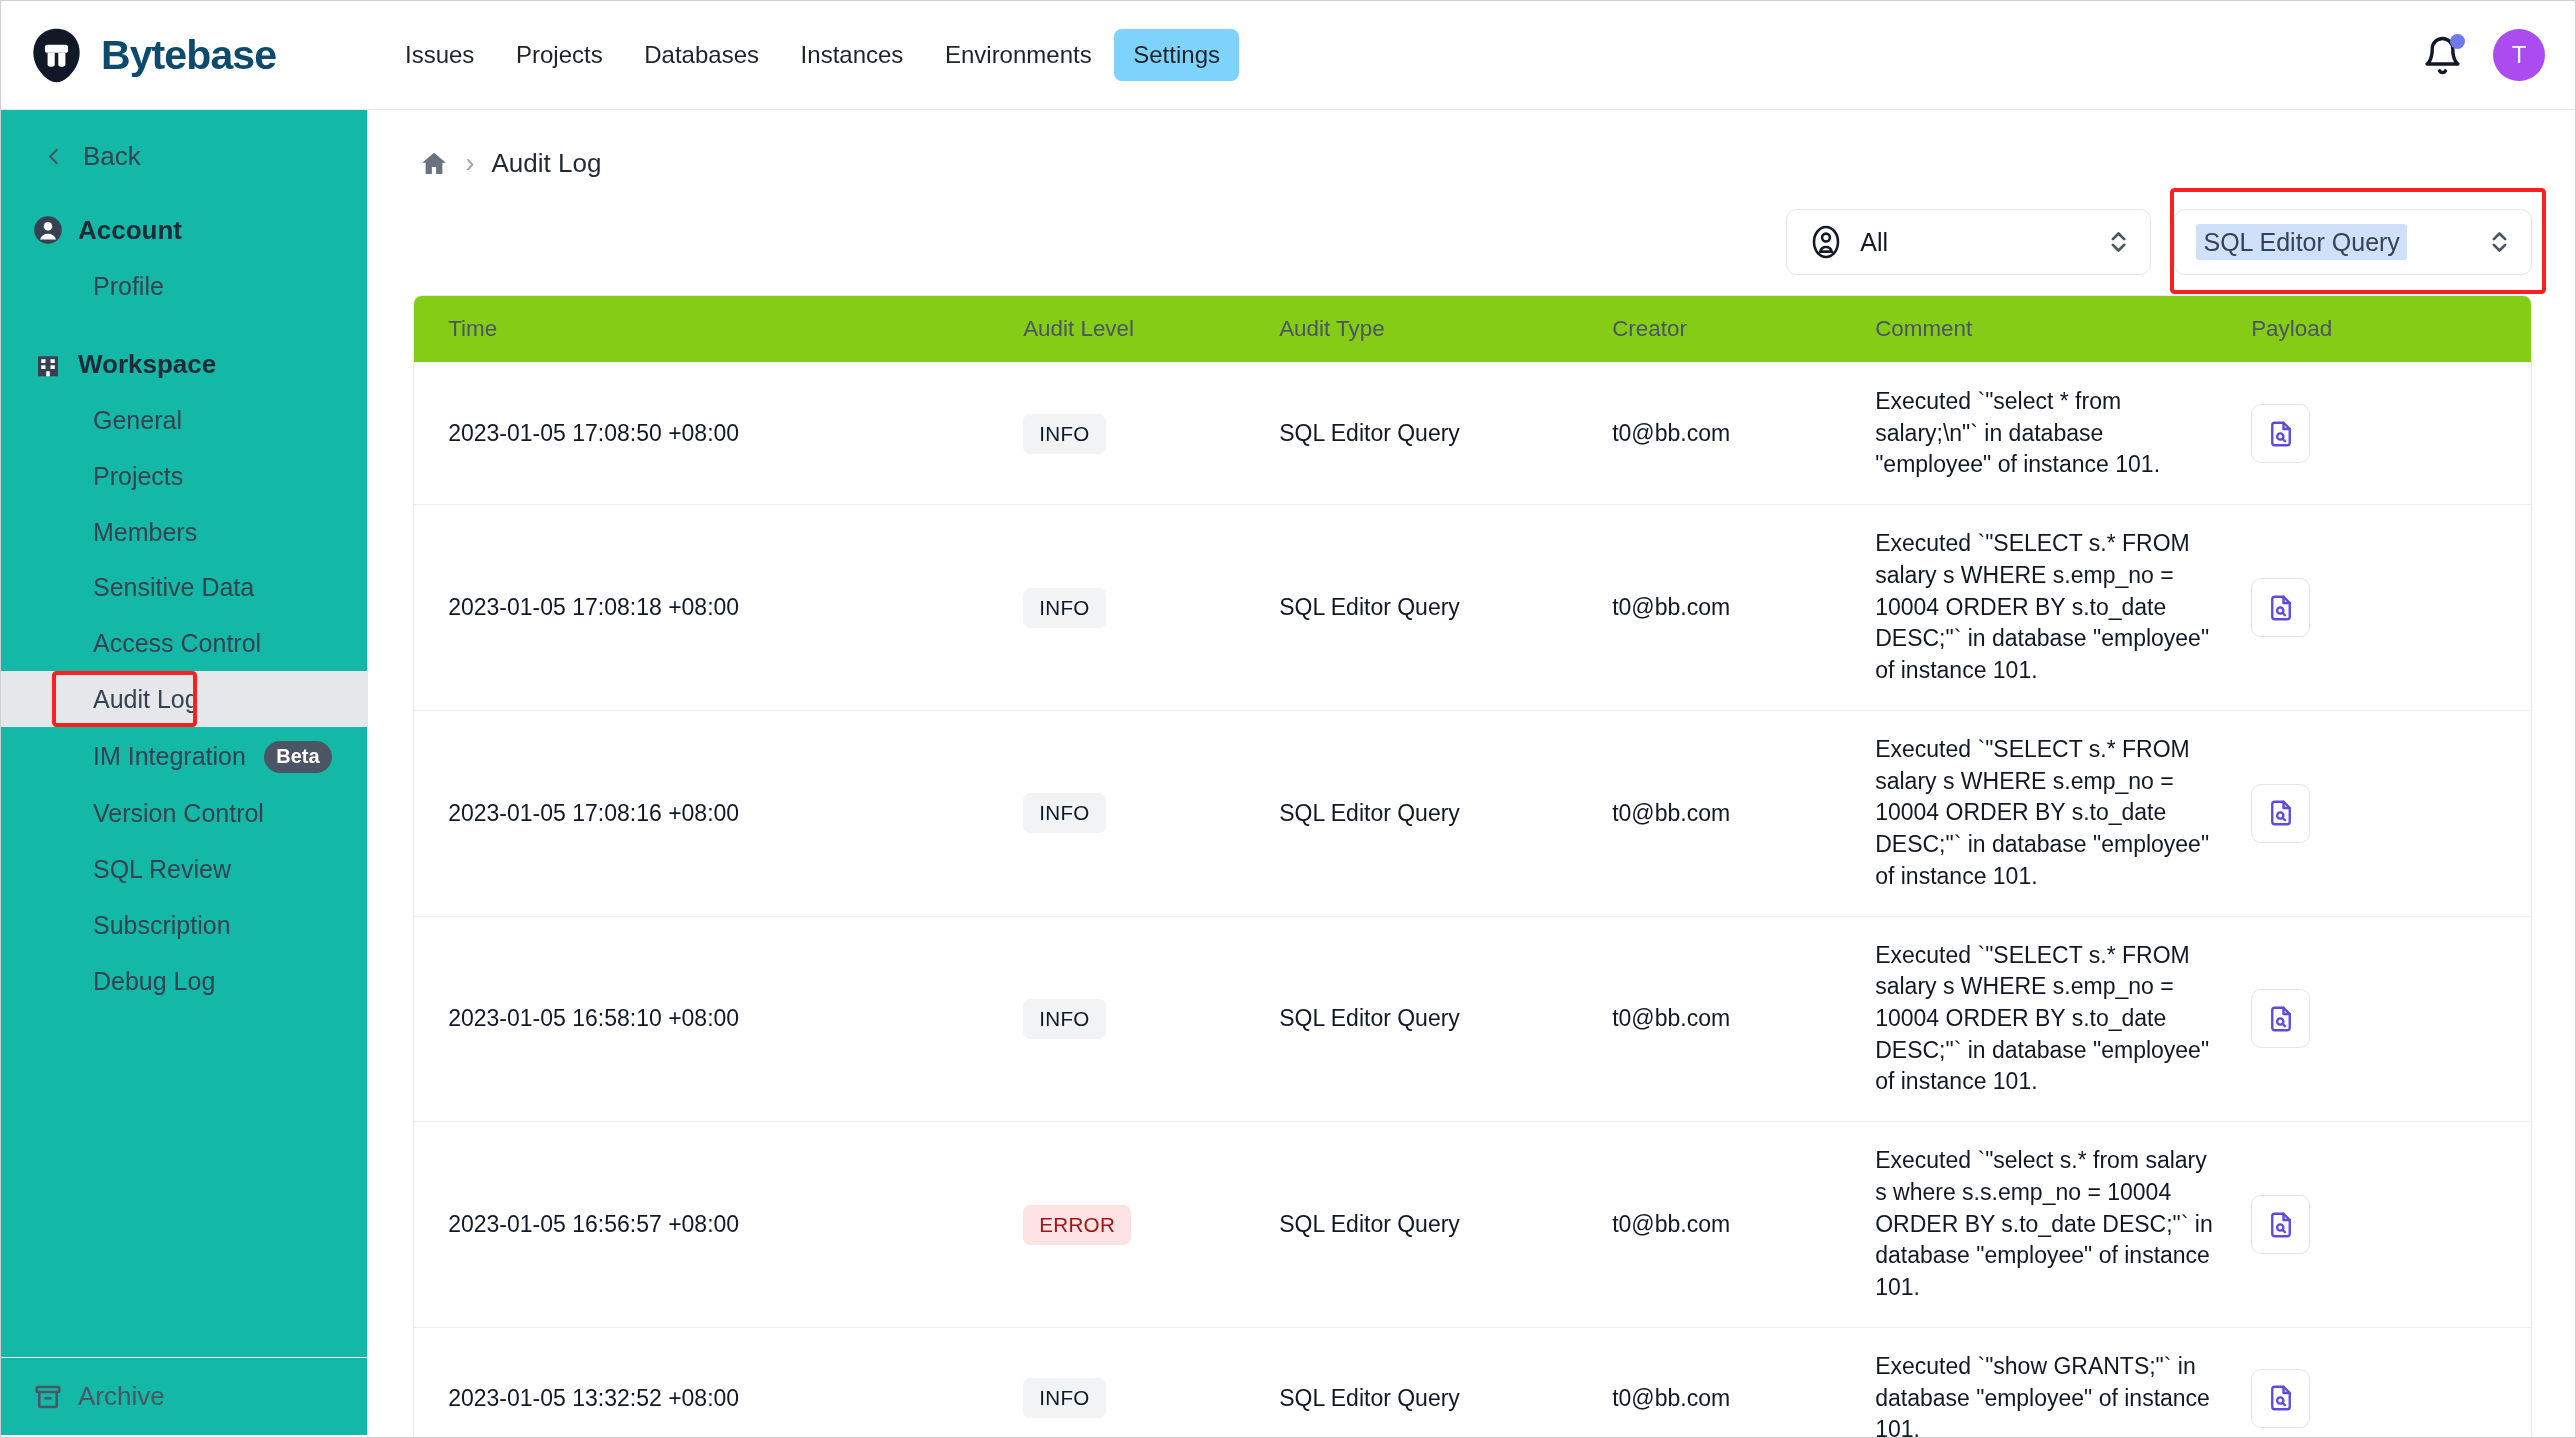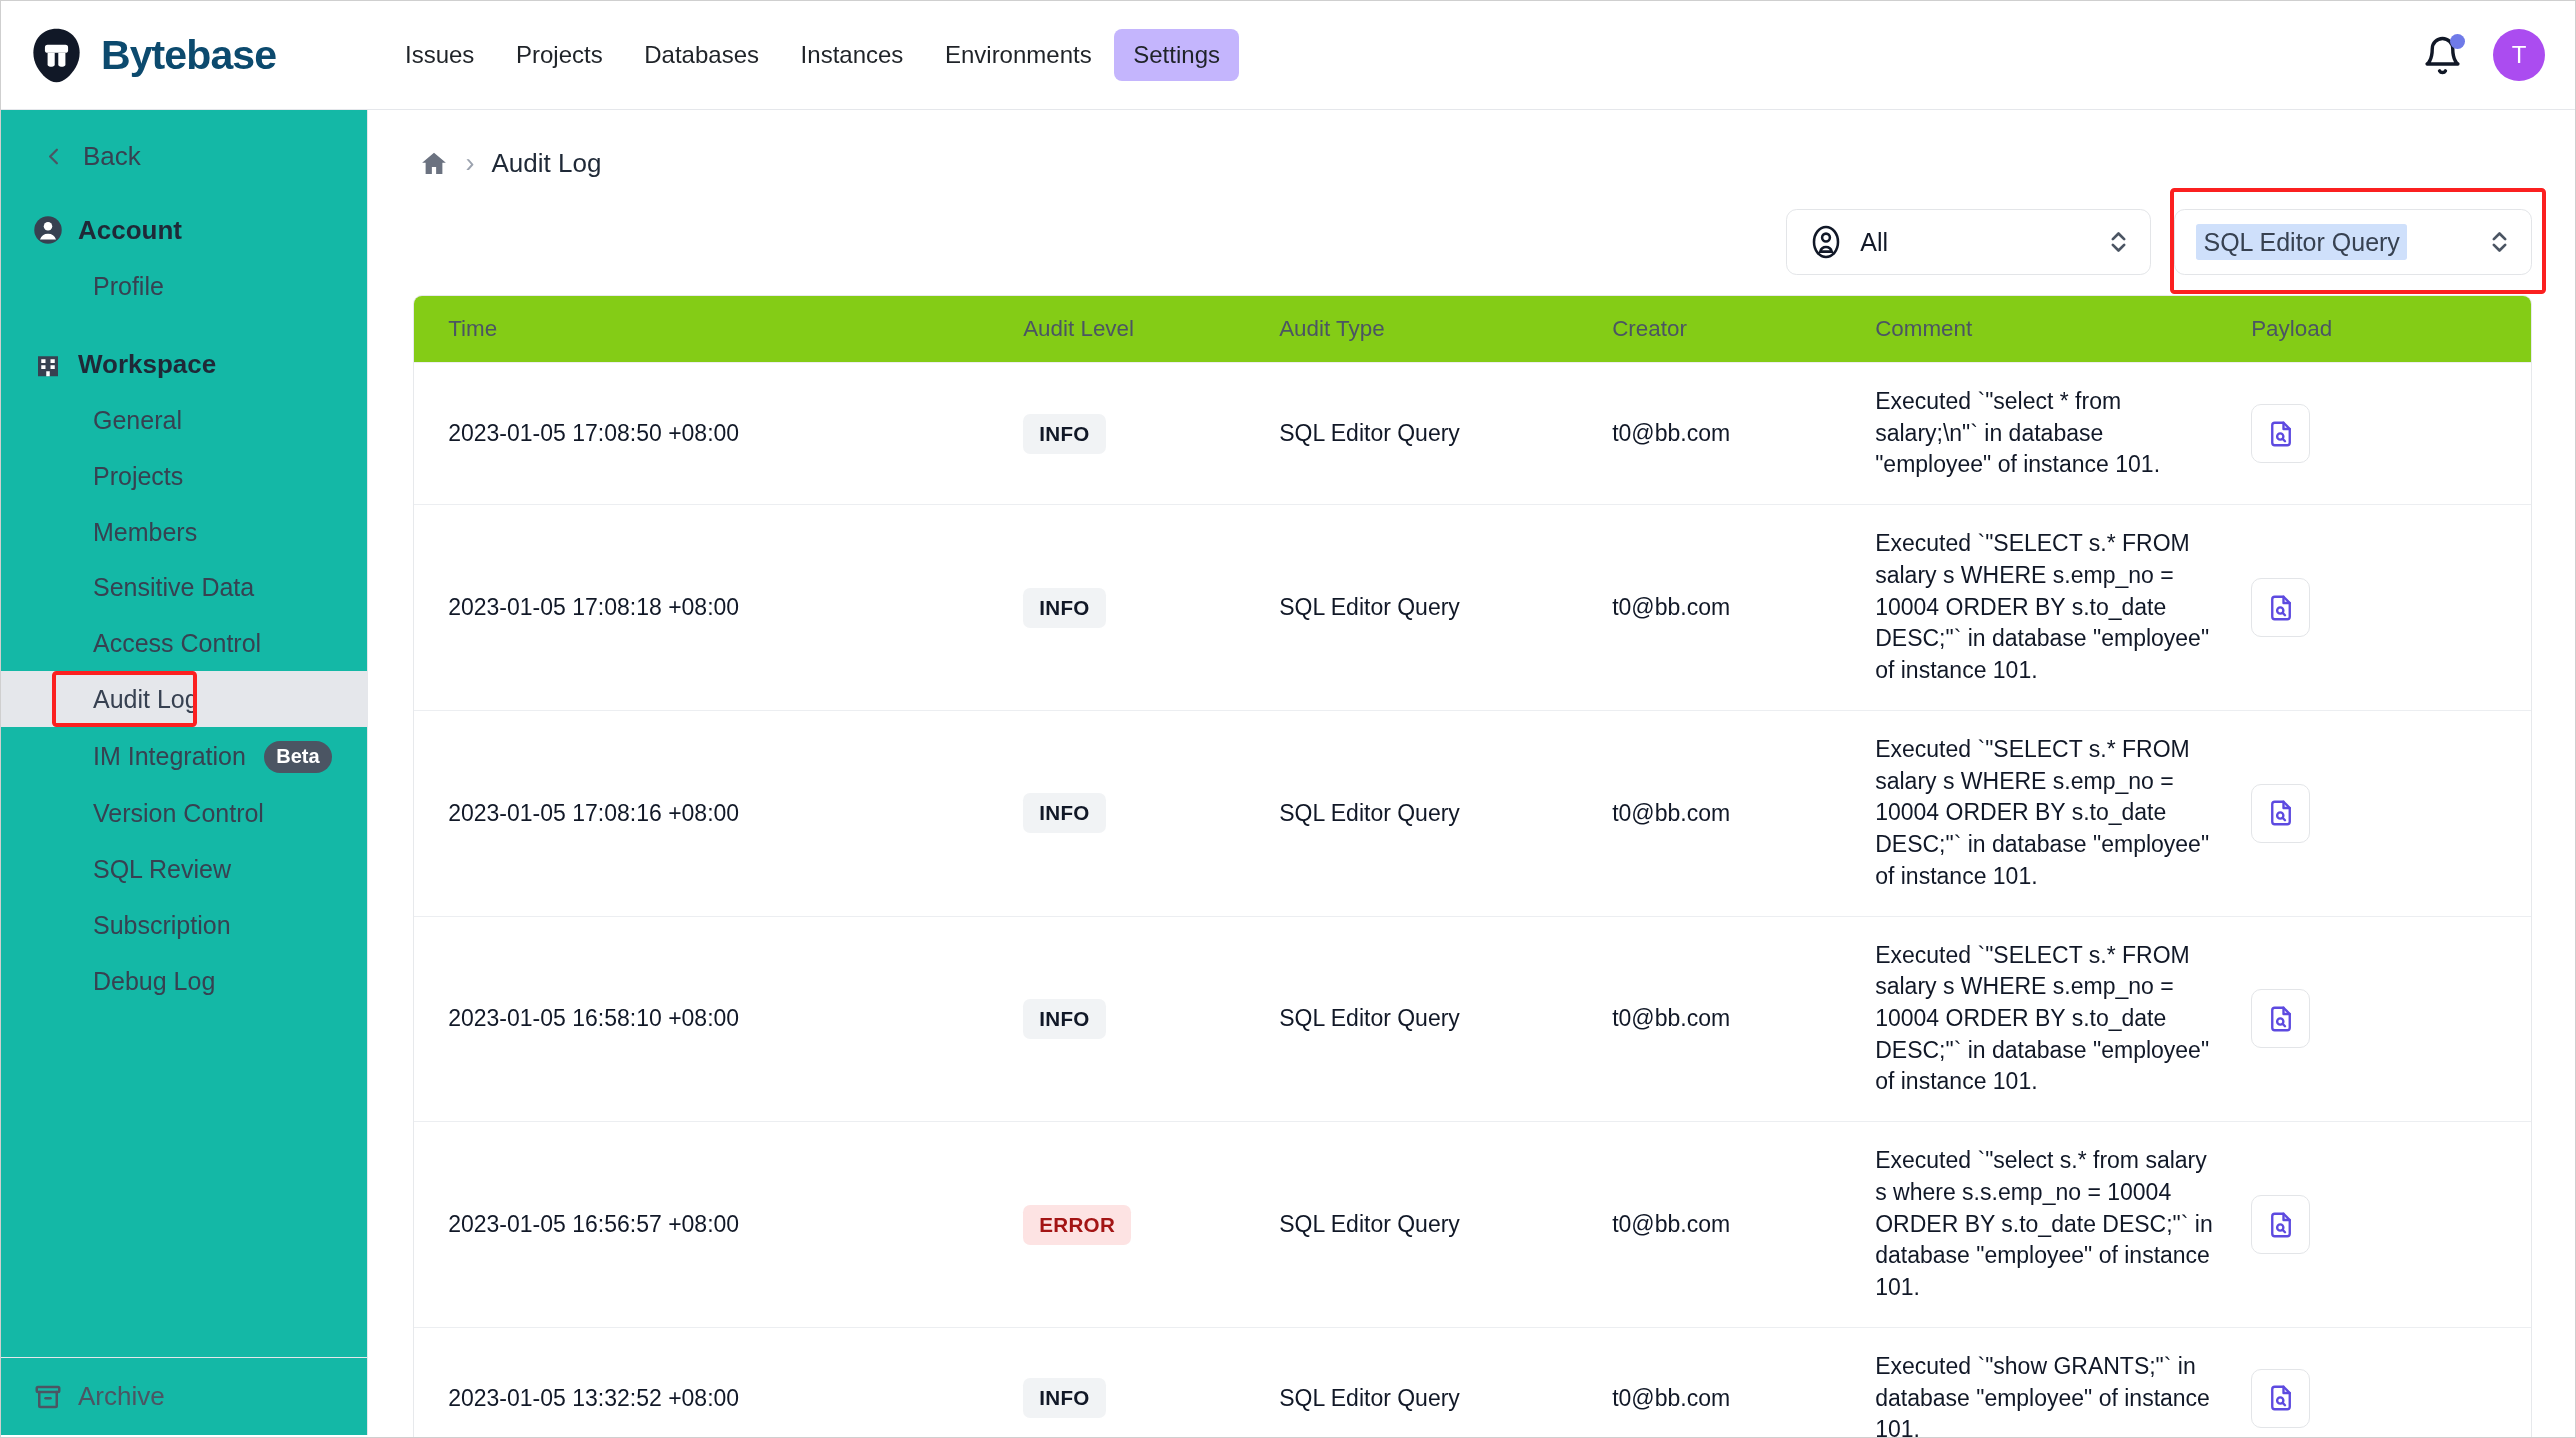--- a/index.html
+++ b/index.html
@@ -27,21 +27,21 @@
   .brand-logo { width: 57px; height: 57px; flex: 0 0 57px; }
   .brand-name {
     font-size: 41px; font-weight: 700; letter-spacing: -0.9px;
     color: #0c4a6e;
   }
   .mainmenu { display: flex; align-items: center; gap: 3.6px; margin-left: 18px; }
   .mainmenu-item {
     font-size: 24px; color: #1f2328; padding: 11.6px 19px;
     border-radius: 8px; white-space: nowrap;
   }
-  .mainmenu-item.active { background: #c4b5fd; }
+  .mainmenu-item.active { background: #7dd3fc; }
   .topright {
     position: absolute; right: 30px; top: 50%; transform: translateY(-50%);
     display: flex; align-items: center; gap: 30px;
   }
   .bell-wrap { position: relative; width: 41px; height: 41px; }
   .bell-dot {
     position: absolute; right: -1.8px; top: -0.9px;
     width: 15px; height: 15px; border-radius: 50%; background: #6f7ae8;
   }
   .avatar {
@@ -151,21 +151,21 @@
   .c-payload { width: auto; }
 
   tbody td {
     font-size: 23px; color: #111827;
     padding: 23px 18px 23px 0; vertical-align: middle;
     border-bottom: 1.8px solid #eceef1;
   }
   tbody tr:last-child td { border-bottom: none; }
   td.time { padding-left: 34px; white-space: nowrap; }
   .lvl-badge {
-    display: inline-block; font-size: 20.6px; font-weight: 700;
+    display: inline-block; font-size: 20.6px; font-weight: 400;
     padding: 8px 16px; border-radius: 7.2px; letter-spacing: 0.3px;
   }
   .lvl-INFO { background: #f1f3f5; color: #111827; }
   .lvl-ERROR { background: #fde3e3; color: #a31515; }
   td.comment { line-height: 1.38; padding-right: 27px; }
   .payload-btn {
     width: 59px; height: 59px; border: 1.8px solid #e3e5e8; border-radius: 10px;
     display: flex; align-items: center; justify-content: center; background: #fff;
   }
   .payload-btn svg { width: 30px; height: 30px; display: block; }

